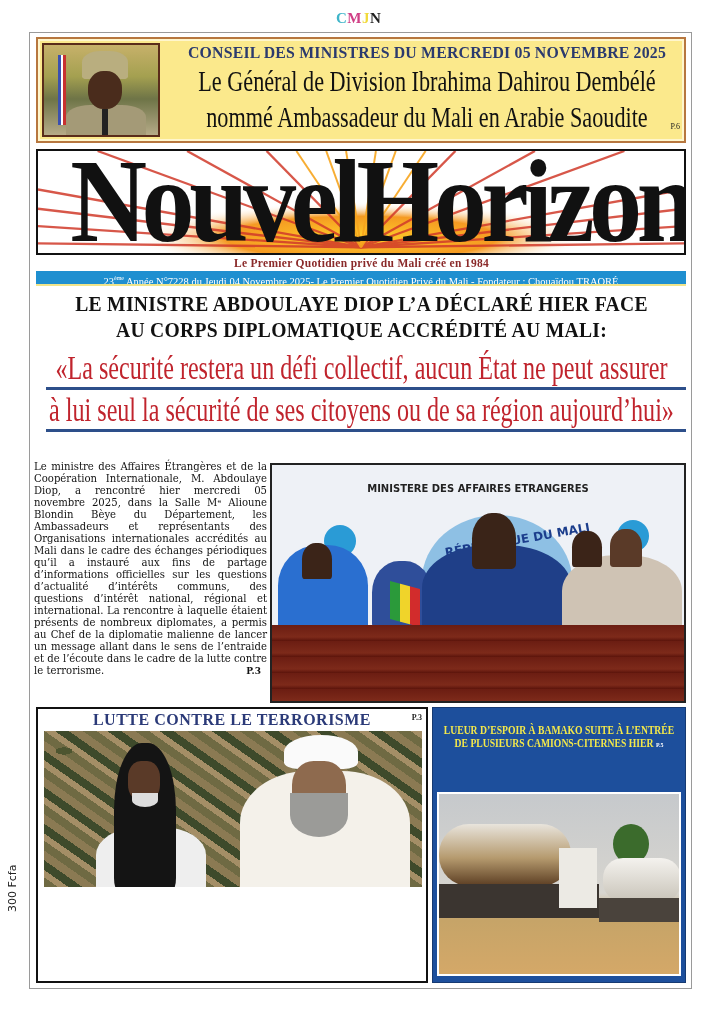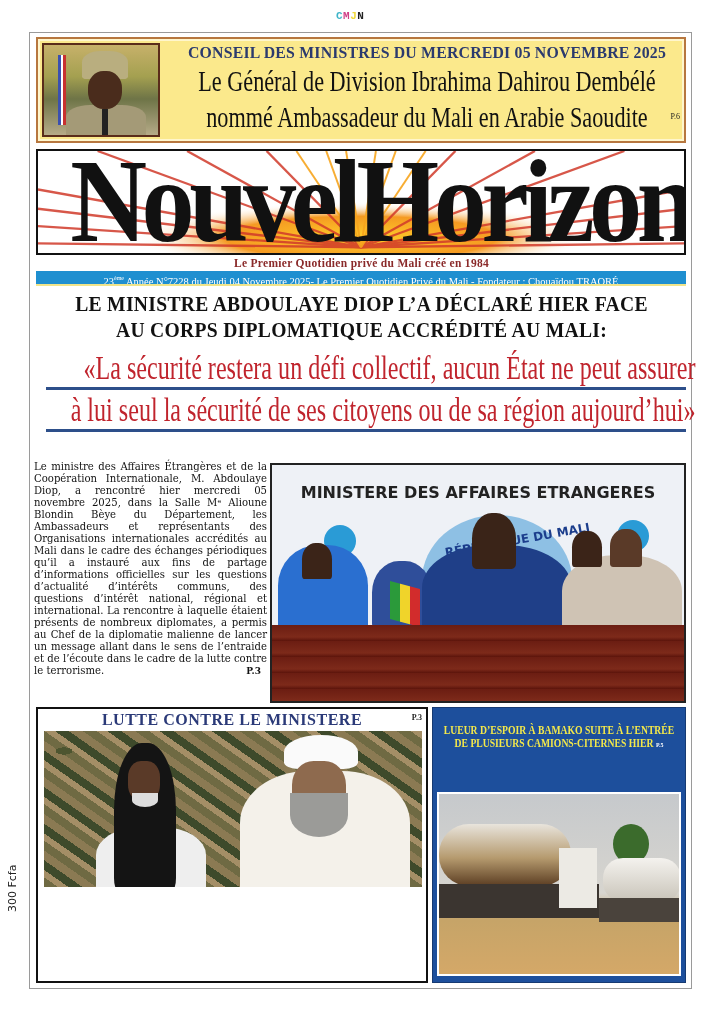--- a/index.html
+++ b/index.html
@@ -1,61 +1,61 @@
 <!DOCTYPE html>
 <html><head>
 <meta charset="utf-8">
 <style>
   * { box-sizing: border-box; margin: 0; padding: 0; }
   html, body { width: 720px; height: 1018px; background: #ffffff; overflow: hidden; }
   body { position: relative; font-family: "DejaVu Serif", serif; }
 
-  .reg-mark { position: absolute; left: 336px; top: 10px; font-family: Liberation Mono, monospace; font-weight: bold; font-size: 11px; letter-spacing: 0.5px; }
+  .reg-mark { position: absolute; left: 336px; top: 10px; font-family: Liberation Serif, serif; font-weight: bold; font-size: 15px; letter-spacing: 0.5px; }
   .reg-mark .c { color: #3fb5c9; }
   .reg-mark .m { color: #d03f86; }
   .reg-mark .y { color: #f1da3c; }
   .reg-mark .k { color: #222; }
 
   .page { position: absolute; left: 29px; top: 32px; width: 663px; height: 957px; border: 1px solid #9a9a9a; background: #fff; }
 
   
   .teaser { position: absolute; left: 6px; top: 4px; width: 650px; height: 106px; border: 2px solid #b7773f; background: #fbe98c; box-shadow: inset 0 0 0 2px #fff6cc; }
   .teaser-photo { position: absolute; left: 4px; top: 4px; width: 118px; height: 94px; border: 2px solid #5a2c1a;
     background: linear-gradient(180deg,#c7b16a 0%,#a4a050 35%,#6e7447 60%,#b6ab88 100%); overflow: hidden; }
   .teaser-photo .flag { position: absolute; left: 14px; top: 10px; width: 8px; height: 70px; background: linear-gradient(90deg,#3a50b0 33%,#fff 33%,#fff 66%,#c83030 66%); }
   .teaser-photo .cap { position: absolute; left: 38px; top: 6px; width: 46px; height: 28px; border-radius: 40% 40% 10% 10%; background: #b9ae7f; }
   .teaser-photo .face { position: absolute; left: 44px; top: 26px; width: 34px; height: 38px; border-radius: 45%; background: #4a2c1c; }
   .teaser-photo .body { position: absolute; left: 22px; top: 60px; width: 80px; height: 40px; border-radius: 30% 30% 0 0; background: #a49a77; }
   .teaser-photo .tie { position: absolute; left: 58px; top: 64px; width: 6px; height: 30px; background: #222; }
   .teaser-kicker { position: absolute; left: 132px; top: 4px; width: 514px; text-align: center; color: #2b3a6e; font-family: "Liberation Serif", serif; font-weight: bold; font-size: 17px; letter-spacing: 0.2px; transform: scaleX(0.93); white-space: nowrap; }
   .teaser-title { position: absolute; left: 130px; top: 24px; width: 518px; text-align: center; color: #111; font-family: "Liberation Serif", serif; font-size: 30px; line-height: 36px; transform: scaleX(0.74); transform-origin: center top; white-space: nowrap; }
   .teaser-title div { margin-left: -90px; margin-right: -90px; }
-  .teaser-page { position: absolute; right: 4px; bottom: 20px; font-size: 8px; font-family: "Liberation Serif", serif; color: #222; }
+  .teaser-page { position: absolute; right: 4px; bottom: 10px; font-size: 8px; font-family: "Liberation Serif", serif; color: #222; }
 
   
   .masthead { position: absolute; left: 6px; top: 116px; width: 650px; height: 106px; border: 2px solid #111; background: #fff; overflow: hidden; }
   .rays { position: absolute; left: 0; top: 0; width: 100%; height: 100%; }
   .logo { position: absolute; left: 0; top: -14px; width: 100%; text-align: center; font-family: "Liberation Serif", serif; font-weight: bold; font-size: 118px; color: #111; letter-spacing: -6px; transform: scaleX(0.9); transform-origin: center; line-height: 130px; white-space: nowrap; }
   .tagline { position: absolute; left: 0; top: 224px; width: 663px; text-align: center; color: #8a2a2a; font-family: "Liberation Serif", serif; font-weight: bold; font-size: 11.5px; letter-spacing: 0.3px; }
   .infobar { position: absolute; left: 6px; top: 238px; width: 650px; height: 15px; background: #1f8fd0; border-bottom: 2px solid #f0e48a; color: #fff; font-family: "Liberation Serif", serif; font-size: 10.5px; line-height: 14px; text-align: center; white-space: nowrap; overflow: hidden; }
   .infobar sup { font-size: 6px; }
 
   
   .kicker { position: absolute; left: 0; top: 258px; width: 663px; text-align: center; font-family: "Liberation Serif", serif; font-weight: bold; font-size: 20px; line-height: 26px; color: #111; letter-spacing: 0.3px; transform: scaleX(0.98); }
-  .headline { position: absolute; left: 4px; top: 314px; width: 655px; text-align: right; color: #c0242d; font-family: "Liberation Serif", serif; font-size: 33px; line-height: 42px; }
+  .headline { position: absolute; left: 4px; top: 314px; width: 655px; text-align: center; color: #c0242d; font-family: "Liberation Serif", serif; font-size: 33px; line-height: 42px; }
   .headline .line { display: block; white-space: nowrap; transform: scaleX(0.73); transform-origin: center; margin: 0 -130px; }
   .uline { position: absolute; left: 16px; width: 640px; height: 3px; background: #2d4f8a; }
 
   
   .lead-text { position: absolute; left: 4px; top: 428px; width: 233px; font-family: "DejaVu Serif", serif; font-size: 10.1px; line-height: 12px; color: #111; text-align: justify; hyphens: manual; }
   .lead-page { float: right; font-size: 9px; font-weight: bold; margin-right: 6px; }
 
   
   .main-photo { position: absolute; left: 240px; top: 430px; width: 416px; height: 240px; border: 2px solid #222; overflow: hidden; background: #eef1f6; }
-  .main-photo .sign { position: absolute; left: 0; top: 18px; width: 100%; text-align: center; font-family: "DejaVu Sans", sans-serif; font-weight: bold; font-size: 16px; color: #222; }
+  .main-photo .sign { position: absolute; left: 0; top: 18px; width: 100%; text-align: center; font-family: "DejaVu Sans", sans-serif; font-weight: bold; font-size: 10px; color: #222; }
   .main-photo .seal { position: absolute; left: 150px; top: 50px; width: 150px; height: 130px; border-radius: 50%; background: #8ec0e4; }
   .main-photo .seal-text { position: absolute; left: 172px; top: 68px; font-family: "DejaVu Sans", sans-serif; font-weight: bold; font-size: 12px; color: #1b3d8c; transform: rotate(-10deg); }
   .main-photo .logo-l, .main-photo .logo-r { position: absolute; width: 32px; height: 32px; border-radius: 50%; background: #2a9bd6; }
   .main-photo .logo-l { left: 52px; top: 60px; }
   .main-photo .logo-r { left: 345px; top: 55px; }
   .main-photo .desk { position: absolute; left: 0; top: 160px; width: 100%; height: 80px; background: repeating-linear-gradient(180deg,#6b1d12 0px,#7d2a1a 12px,#5b140b 16px); }
   .main-photo .person { position: absolute; border-radius: 45% 45% 10% 10%; }
   .main-photo .flag { position: absolute; left: 118px; top: 120px; width: 30px; height: 38px; background: linear-gradient(90deg,#2b9a3a 33%,#f0d42a 33%,#f0d42a 66%,#d22c2c 66%); transform: skewY(15deg); }
 
   
@@ -188,21 +188,21 @@
     <div class="person" style="left:150px;top:80px;width:150px;height:95px;background:#1f3f88;"></div>
     <div class="person" style="left:200px;top:48px;width:44px;height:56px;background:#3a2418;"></div>
     <div class="person" style="left:290px;top:90px;width:120px;height:80px;background:#cfc3b4;"></div>
     <div class="person" style="left:300px;top:66px;width:30px;height:36px;background:#3b2418;"></div>
     <div class="person" style="left:338px;top:64px;width:32px;height:38px;background:#5a3a28;"></div>
     <div class="flag"></div>
     <div class="desk"></div>
   </div>
 
   <div class="terror-box">
-    <div class="terror-kicker">LUTTE CONTRE LE MINISTERE</div>
+    <div class="terror-kicker">LUTTE CONTRE LE TERRORISME</div>
     <div class="terror-page">P.3</div>
     <div class="terror-photo">
       <div class="p1-body"></div>
       <div class="p1-turban"></div>
       <div class="p1-face"></div>
       <div class="p1-beard"></div>
       <div class="p2-body"></div>
       <div class="p2-turban"></div>
       <div class="p2-face"></div>
       <div class="p2-beard"></div>

